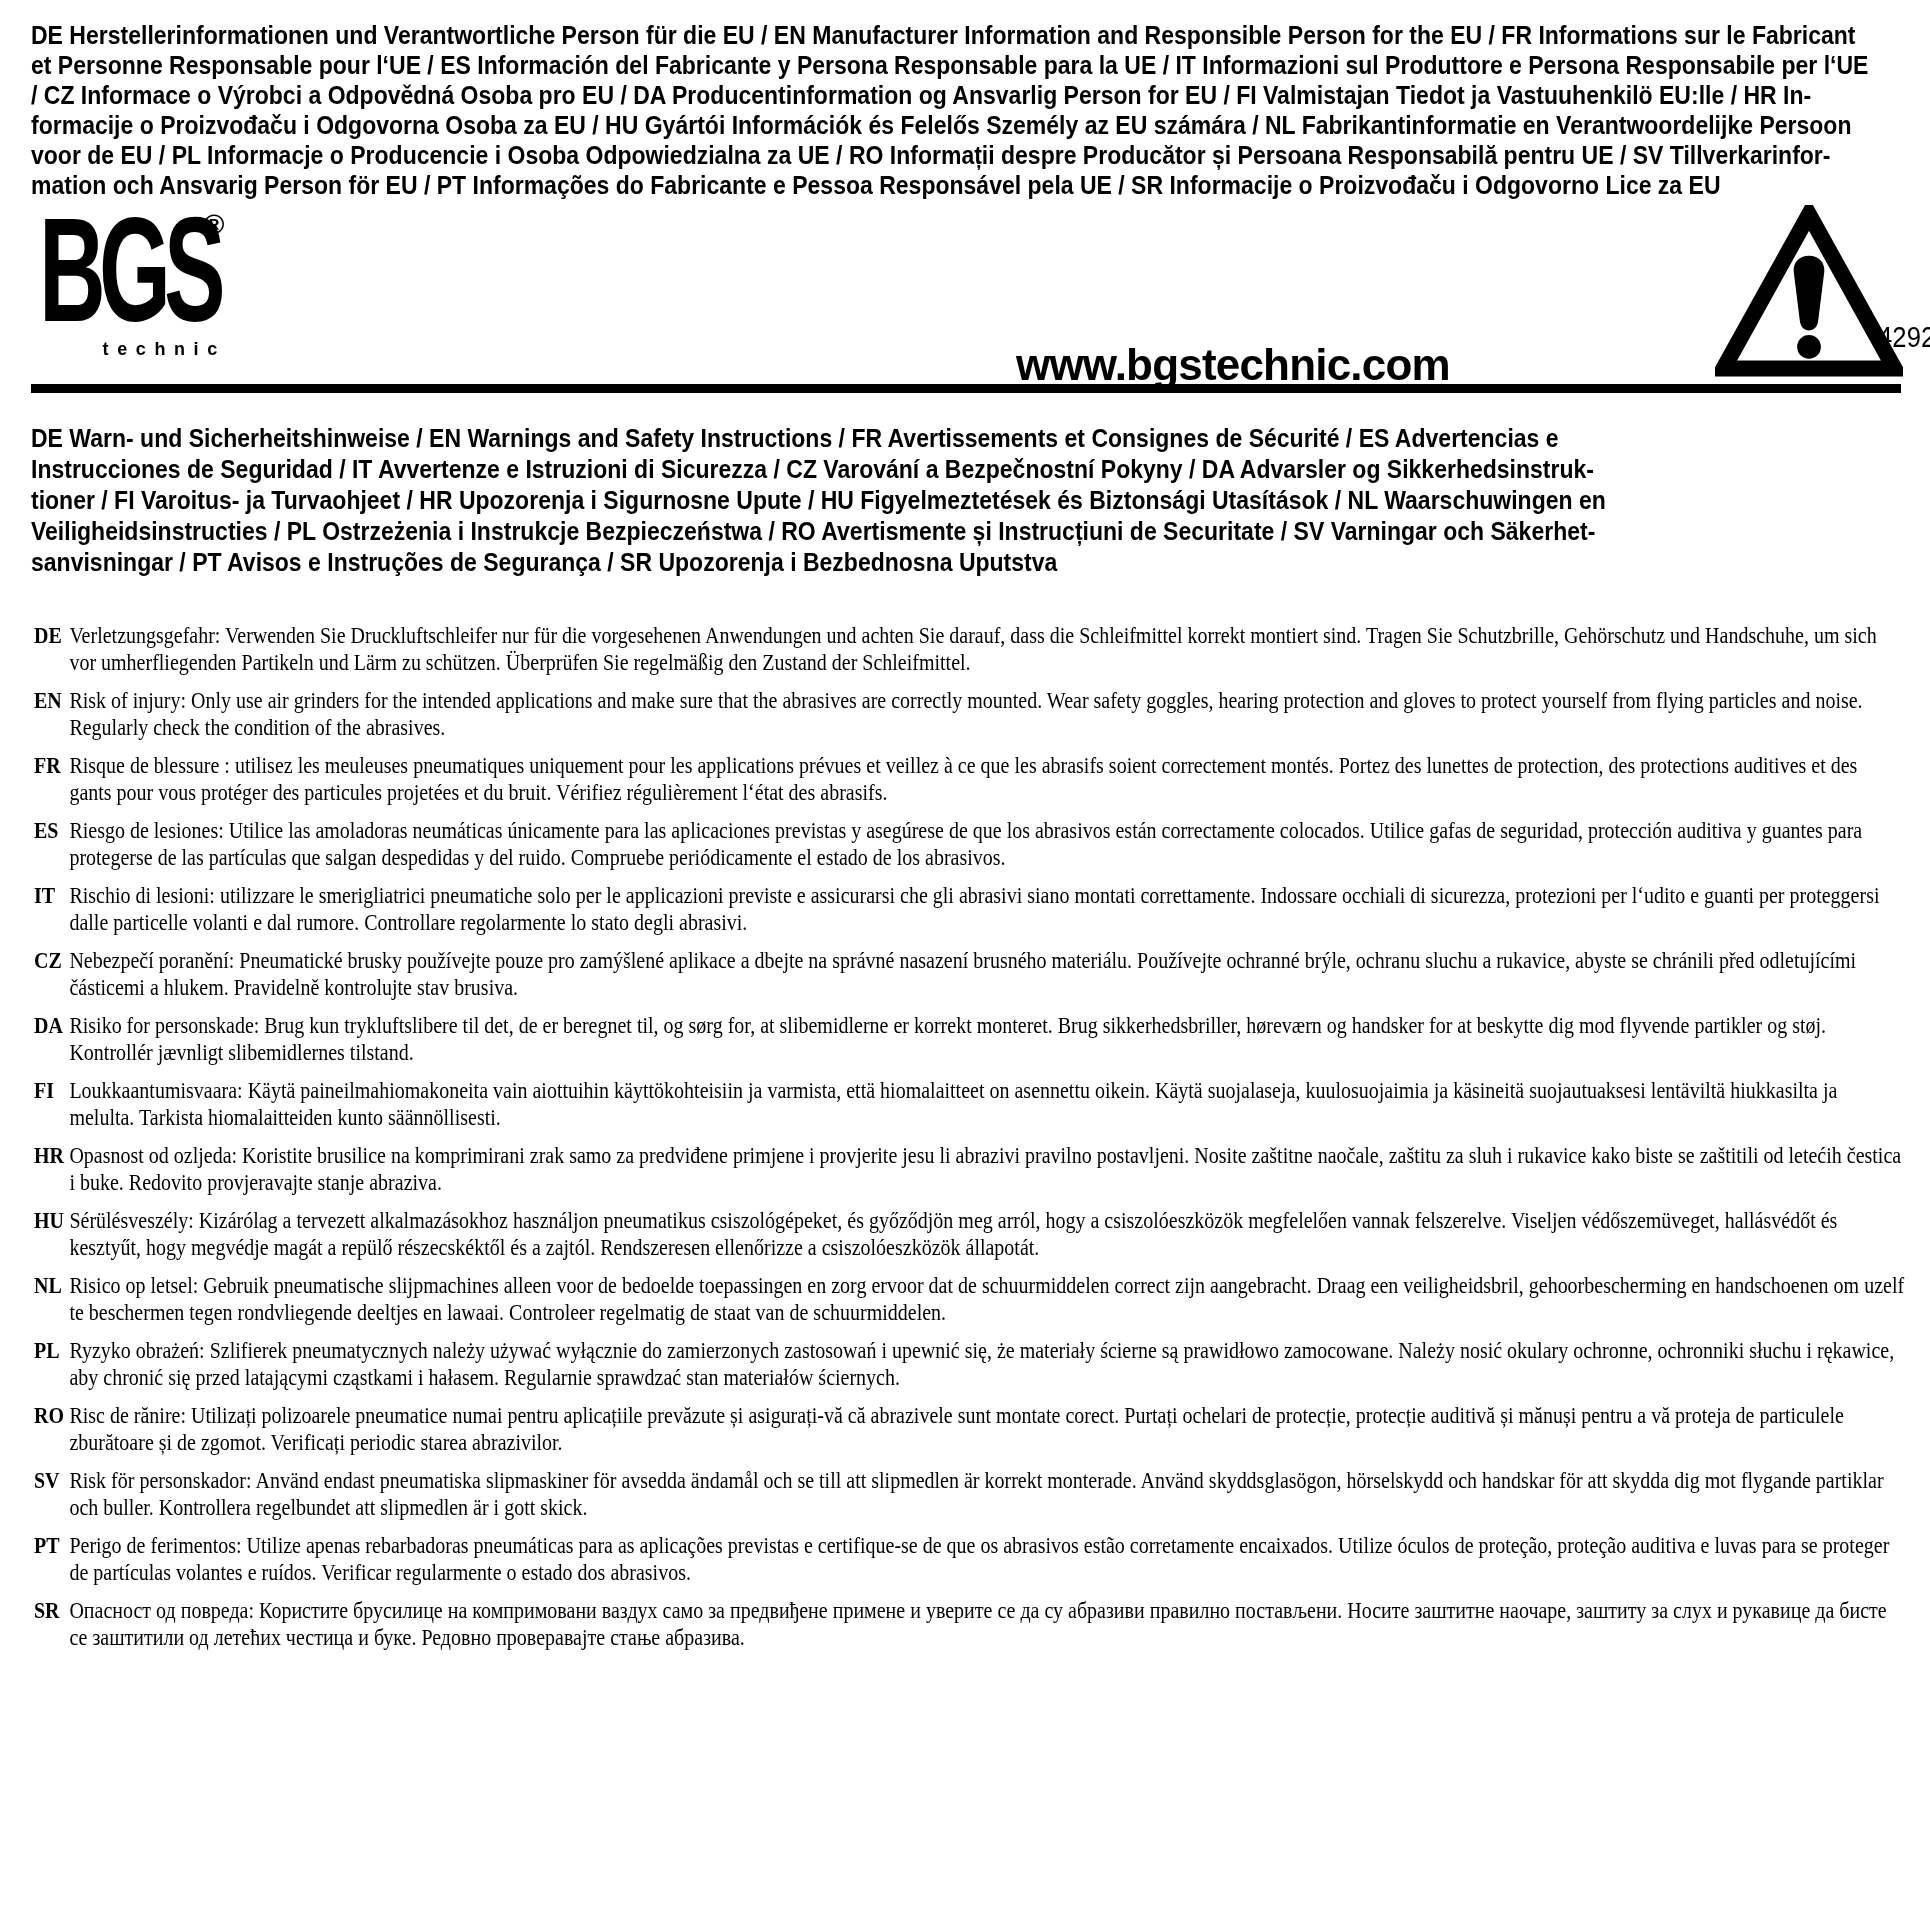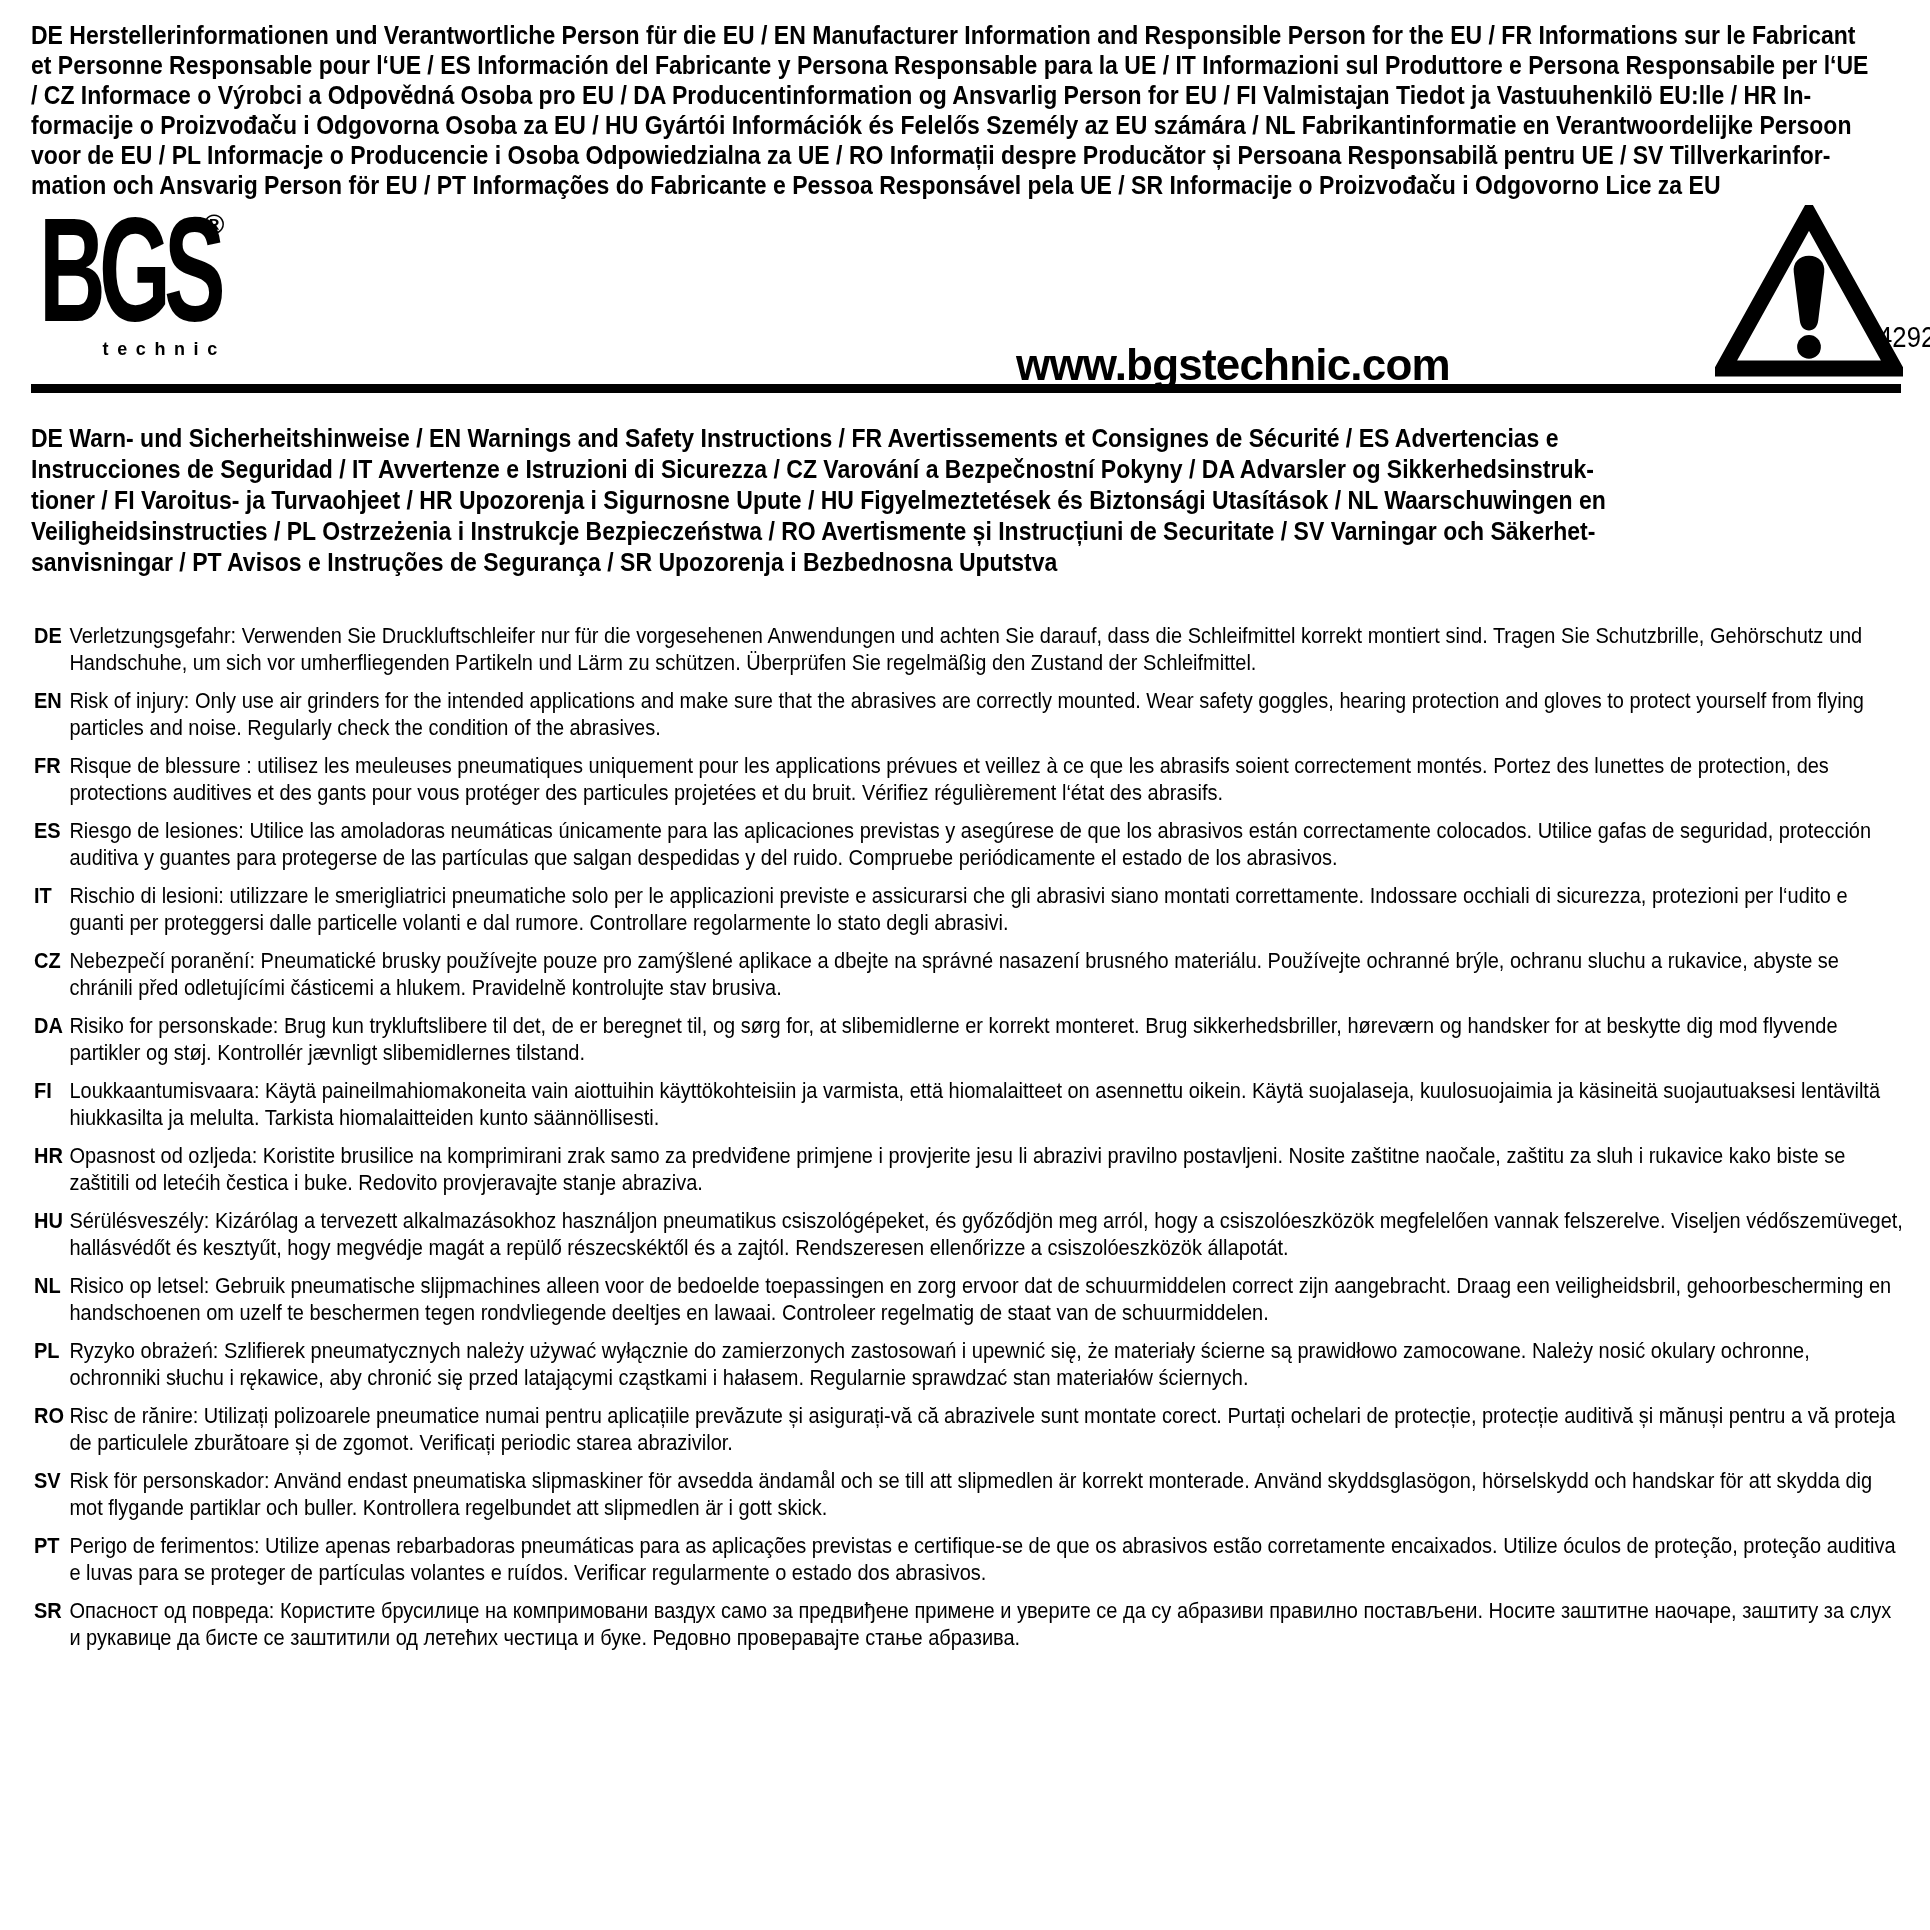--- a/index.html
+++ b/index.html
@@ -114,20 +114,21 @@
   .warnings-header {
     margin-top: 30px;
     font-weight: bold;
     font-size: 26px;
     line-height: 31px;
     white-space: pre-line;
   }
 
   .notes {
     margin-top: 44px;
+    font-family: Liberation Serif, serif;
   }
   .row {
     display: flex;
     align-items: flex-start;
     margin: 0 0 11px 3.1px;
     font-size: 22.6px;
     line-height: 27px;
   }
   .row .code {
     font-weight: bold;

